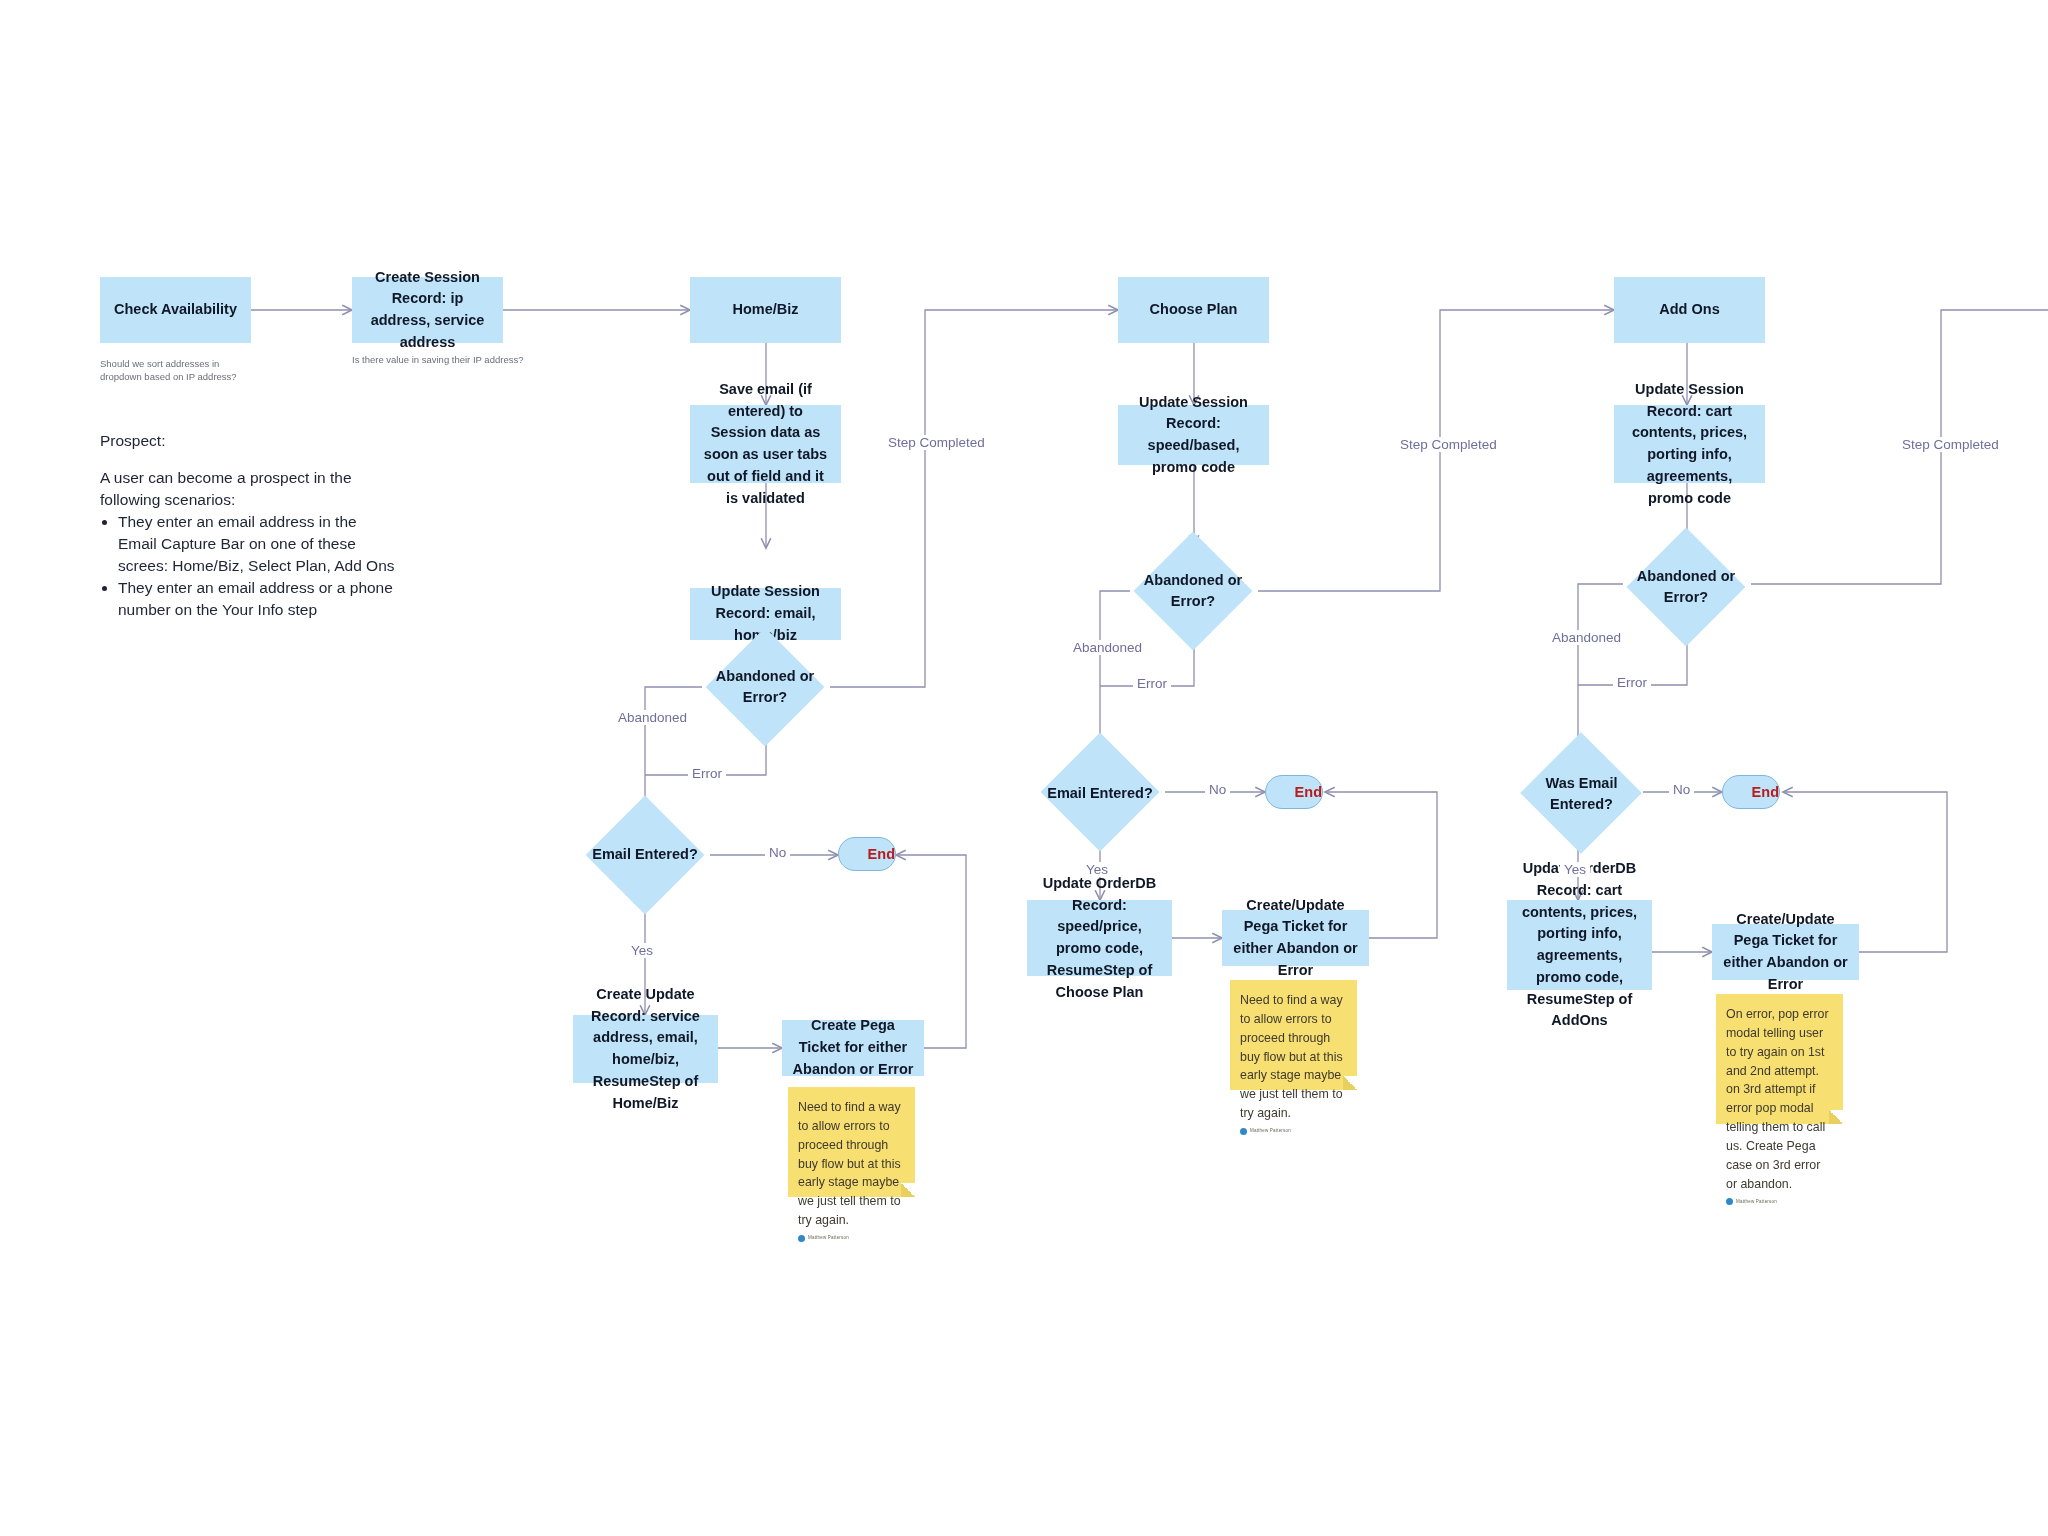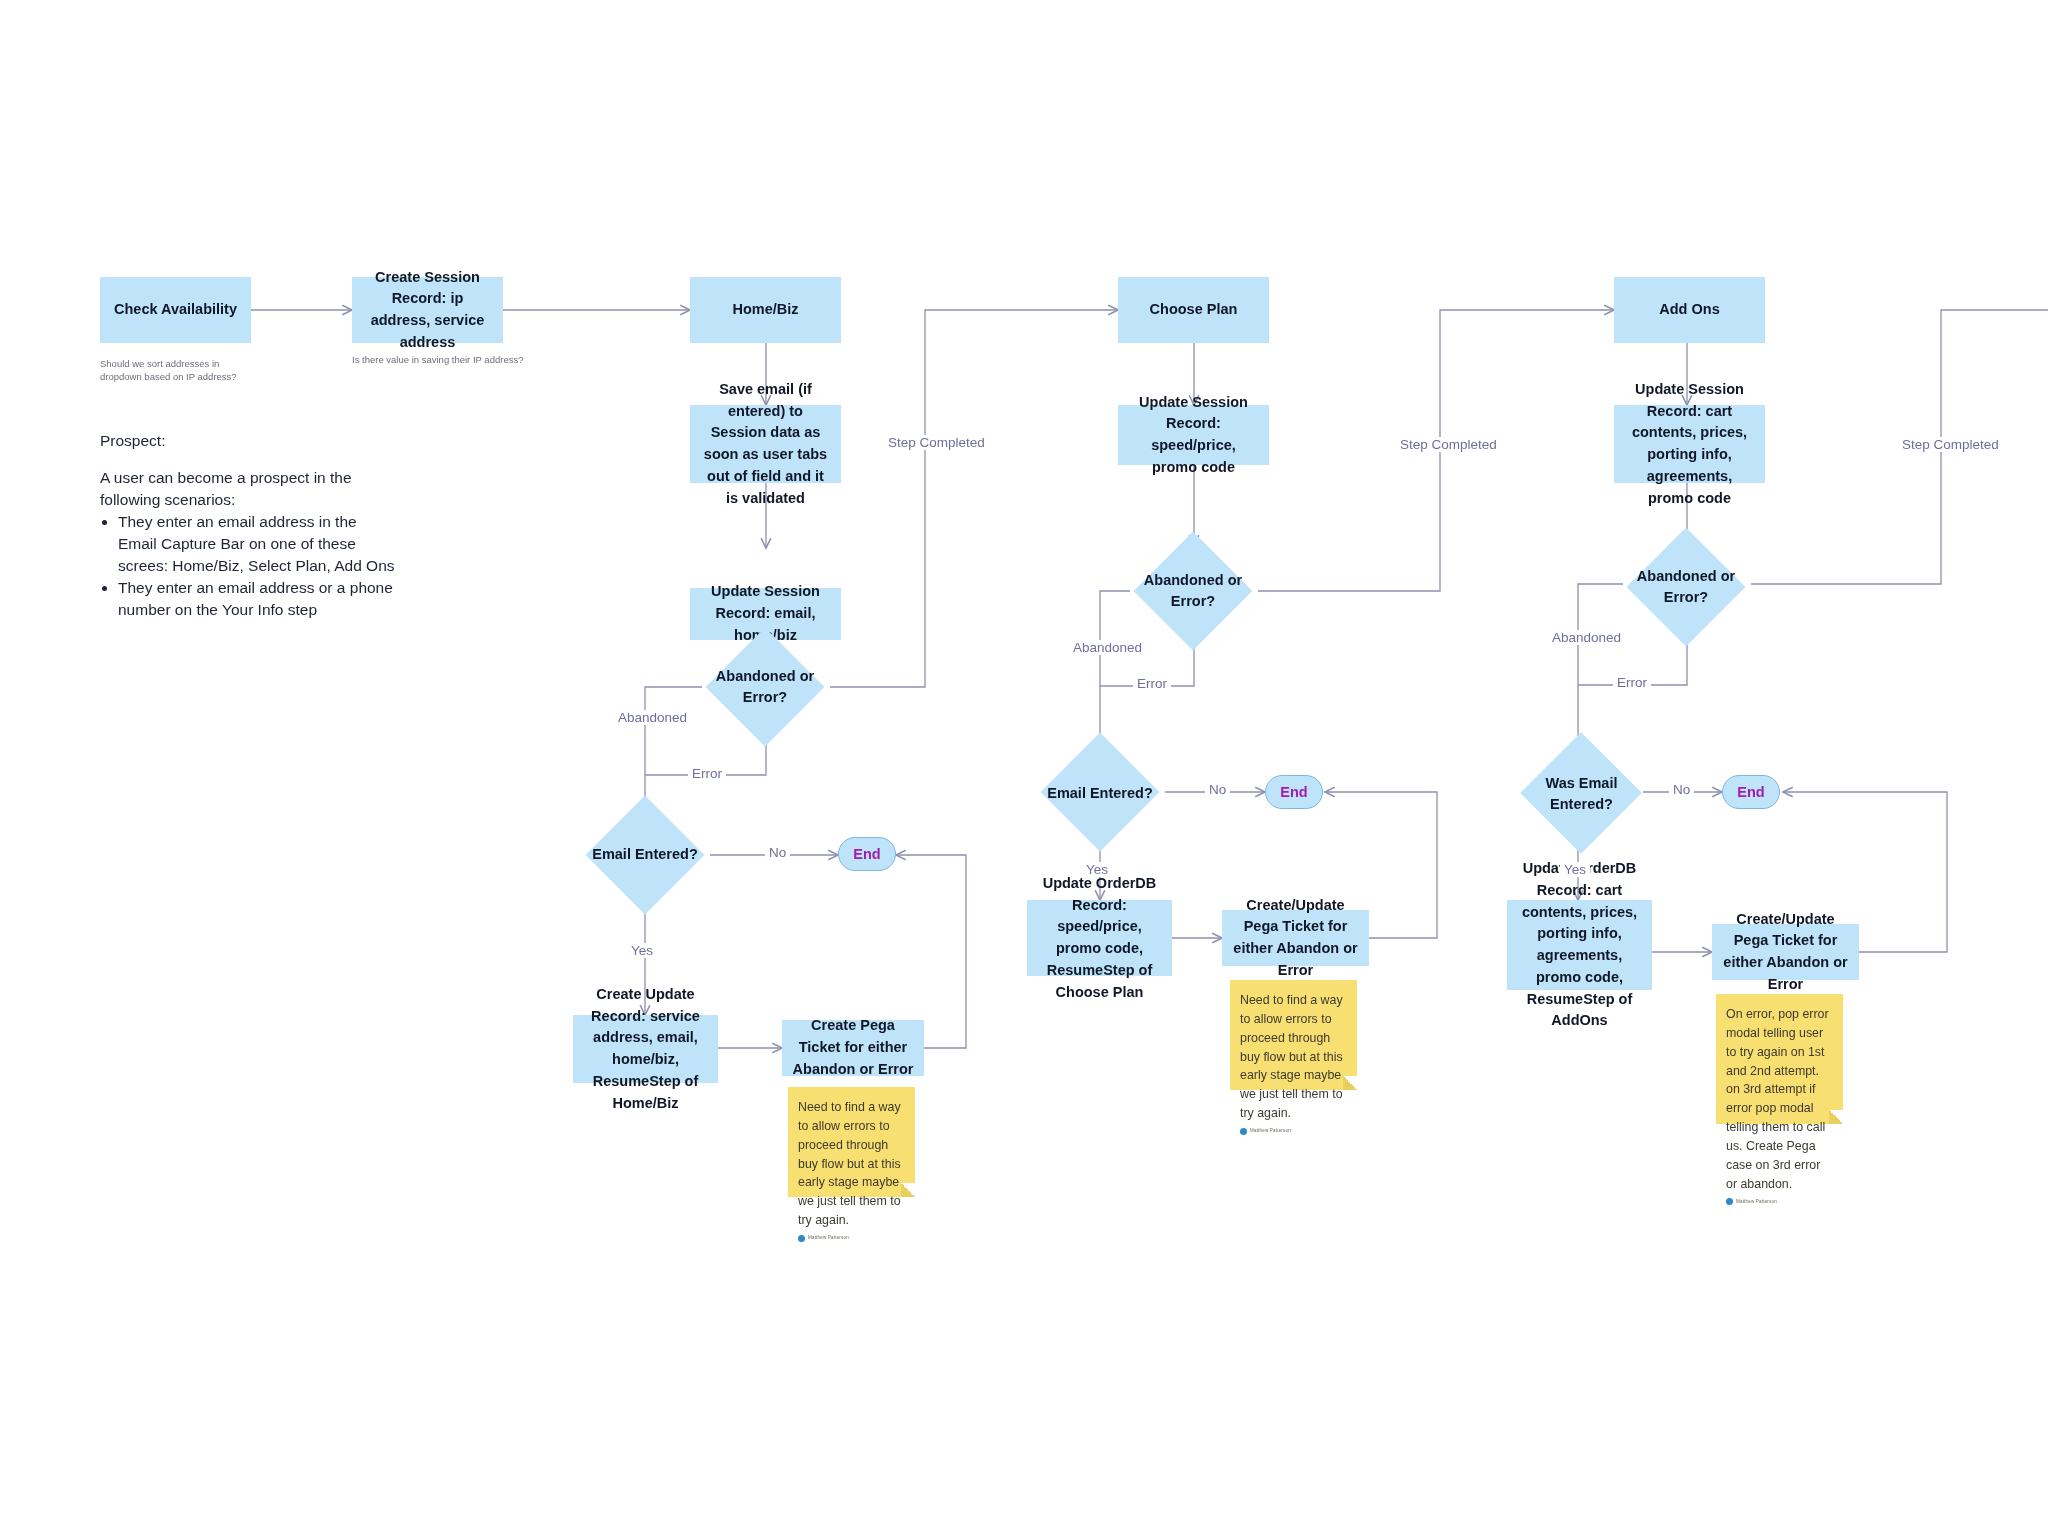--- a/index.html
+++ b/index.html
@@ -2,21 +2,21 @@
 <html><head>
 <meta charset="utf-8">
 <style>
   html,body{margin:0;padding:0;background:#ffffff;}
   body{width:2048px;height:1536px;overflow:hidden;font-family:"Liberation Sans",sans-serif;}
   #canvas{position:relative;width:2048px;height:1536px;background:#fff;}
   svg.wires{position:absolute;left:0;top:0;width:2048px;height:1536px;pointer-events:none;}
 
   .node{position:absolute;box-sizing:border-box;display:flex;align-items:center;justify-content:center;text-align:center;}
   .proc{background:#bfe3f9;color:#101828;font-weight:bold;font-size:14.5px;line-height:1.5;padding:4px 10px;}
-  .term{background:#bfe3f9;border:1.4px solid #7fb6e0;border-radius:22px;color:#a21caf;font-weight:bold;font-size:14.5px;}
+  .term{background:#bfe3f9;border:1.4px solid #7fb6e0;border-radius:22px;color:#b91c1c;font-weight:bold;font-size:14.5px;justify-content:flex-end;}
   .dec-wrap{position:absolute;}
   .dec-shape{position:absolute;left:0;top:0;width:100%;height:100%;background:#bfe3f9;transform:rotate(45deg);}
   .dec-txt{position:absolute;left:0;top:0;width:100%;height:100%;display:flex;align-items:center;
            justify-content:center;text-align:center;color:#101828;font-weight:bold;font-size:14.5px;line-height:1.45;}
 
   .edge-label{position:absolute;color:#6e6f9c;font-size:13.5px;background:#fff;padding:0 4px;white-space:nowrap;}
 
   .note{position:absolute;font-size:12px;color:#5b5f6b;line-height:1.35;}
   .note.tiny{font-size:9.5px;color:#6a6f79;line-height:1.4;}
 
@@ -165,21 +165,21 @@
 
   <div class="node proc" style="left:573px;top:1015px;width:145px;height:68px;">
     <span>Create Update Record: service address, email, home/biz, ResumeStep of Home/Biz</span>
   </div>
 
   <div class="node proc" style="left:782px;top:1020px;width:142px;height:56px;">
     <span>Create Pega Ticket for either Abandon or Error</span>
   </div>
 
   <div class="node proc" style="left:1118px;top:405px;width:151px;height:60px;">
-    <span>Update Session Record: speed/price, promo code</span>
+    <span>Update Session Record: speed/based, promo code</span>
   </div>
 
   <div class="dec-wrap" style="left:1134px;top:545px;width:118px;height:92px;">
     <div class="dec-shape" style="width:84px;height:84px;left:17px;top:4px;"></div>
     <div class="dec-txt">Abandoned or Error?</div>
   </div>
 
   <div class="dec-wrap" style="left:1041px;top:750px;width:118px;height:88px;">
     <div class="dec-shape" style="width:84px;height:84px;left:17px;top:0;"></div>
     <div class="dec-txt">Email Entered?</div>

